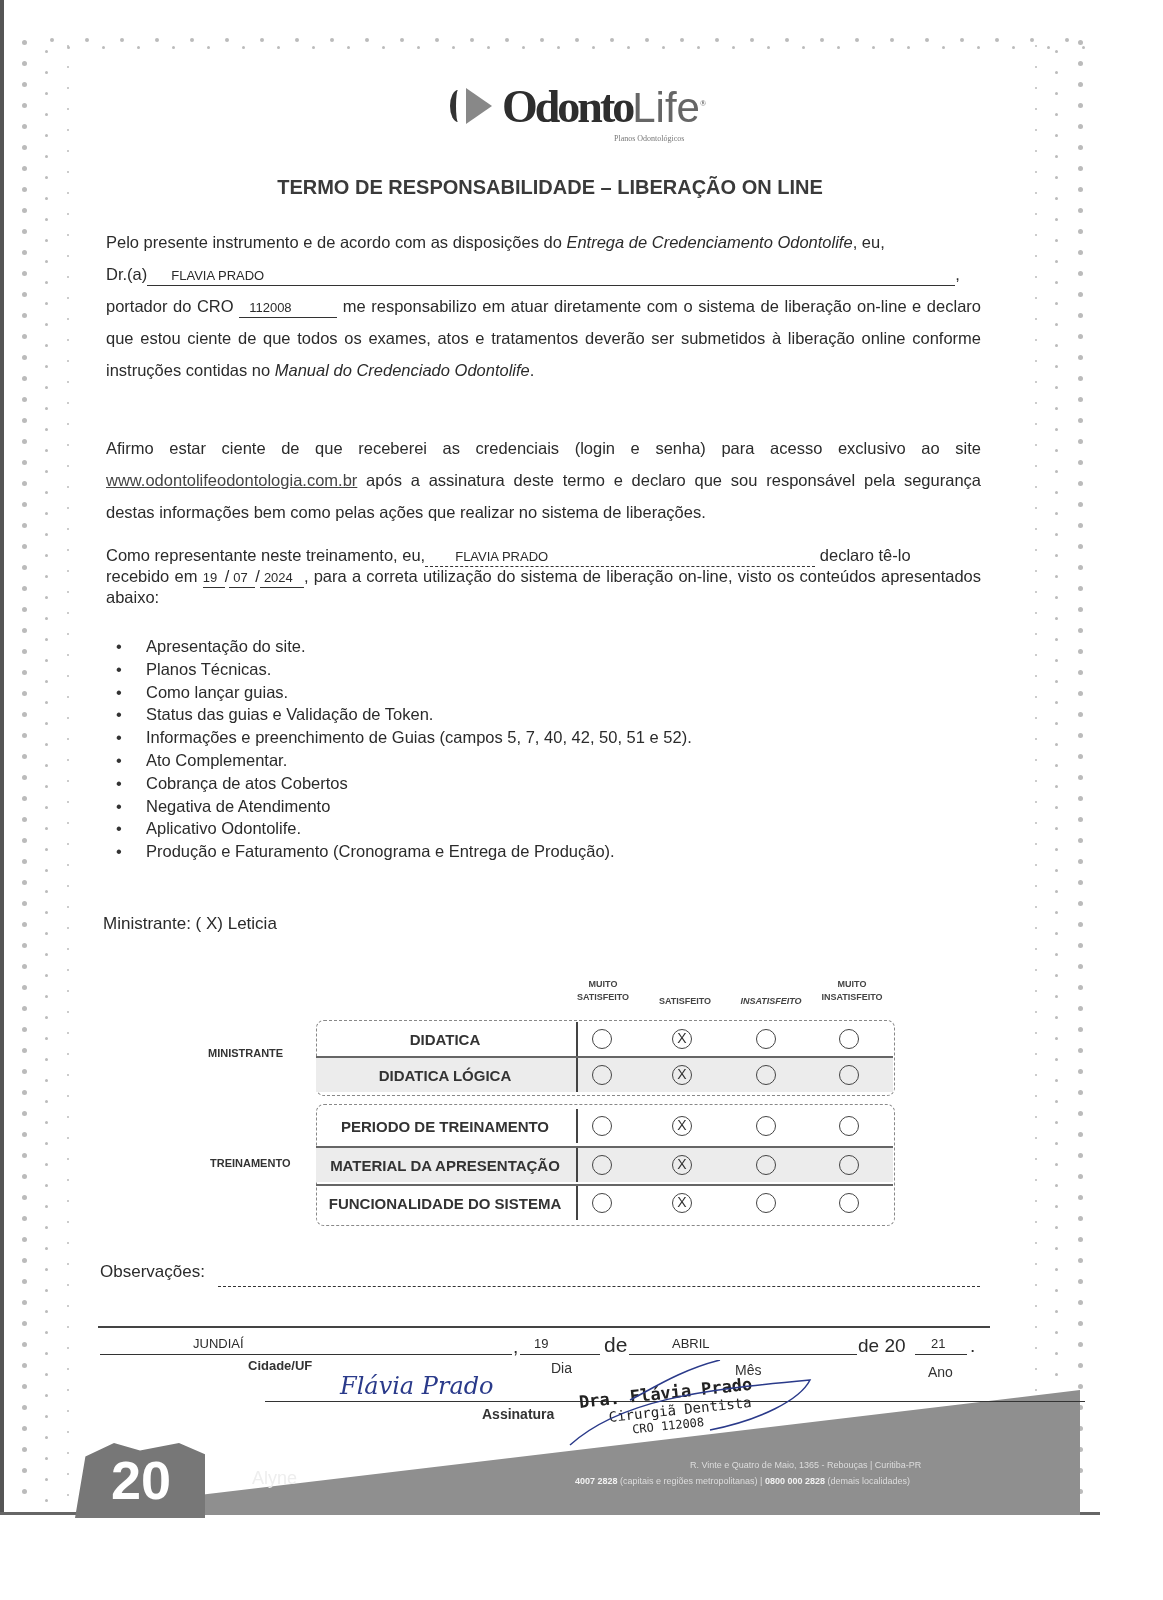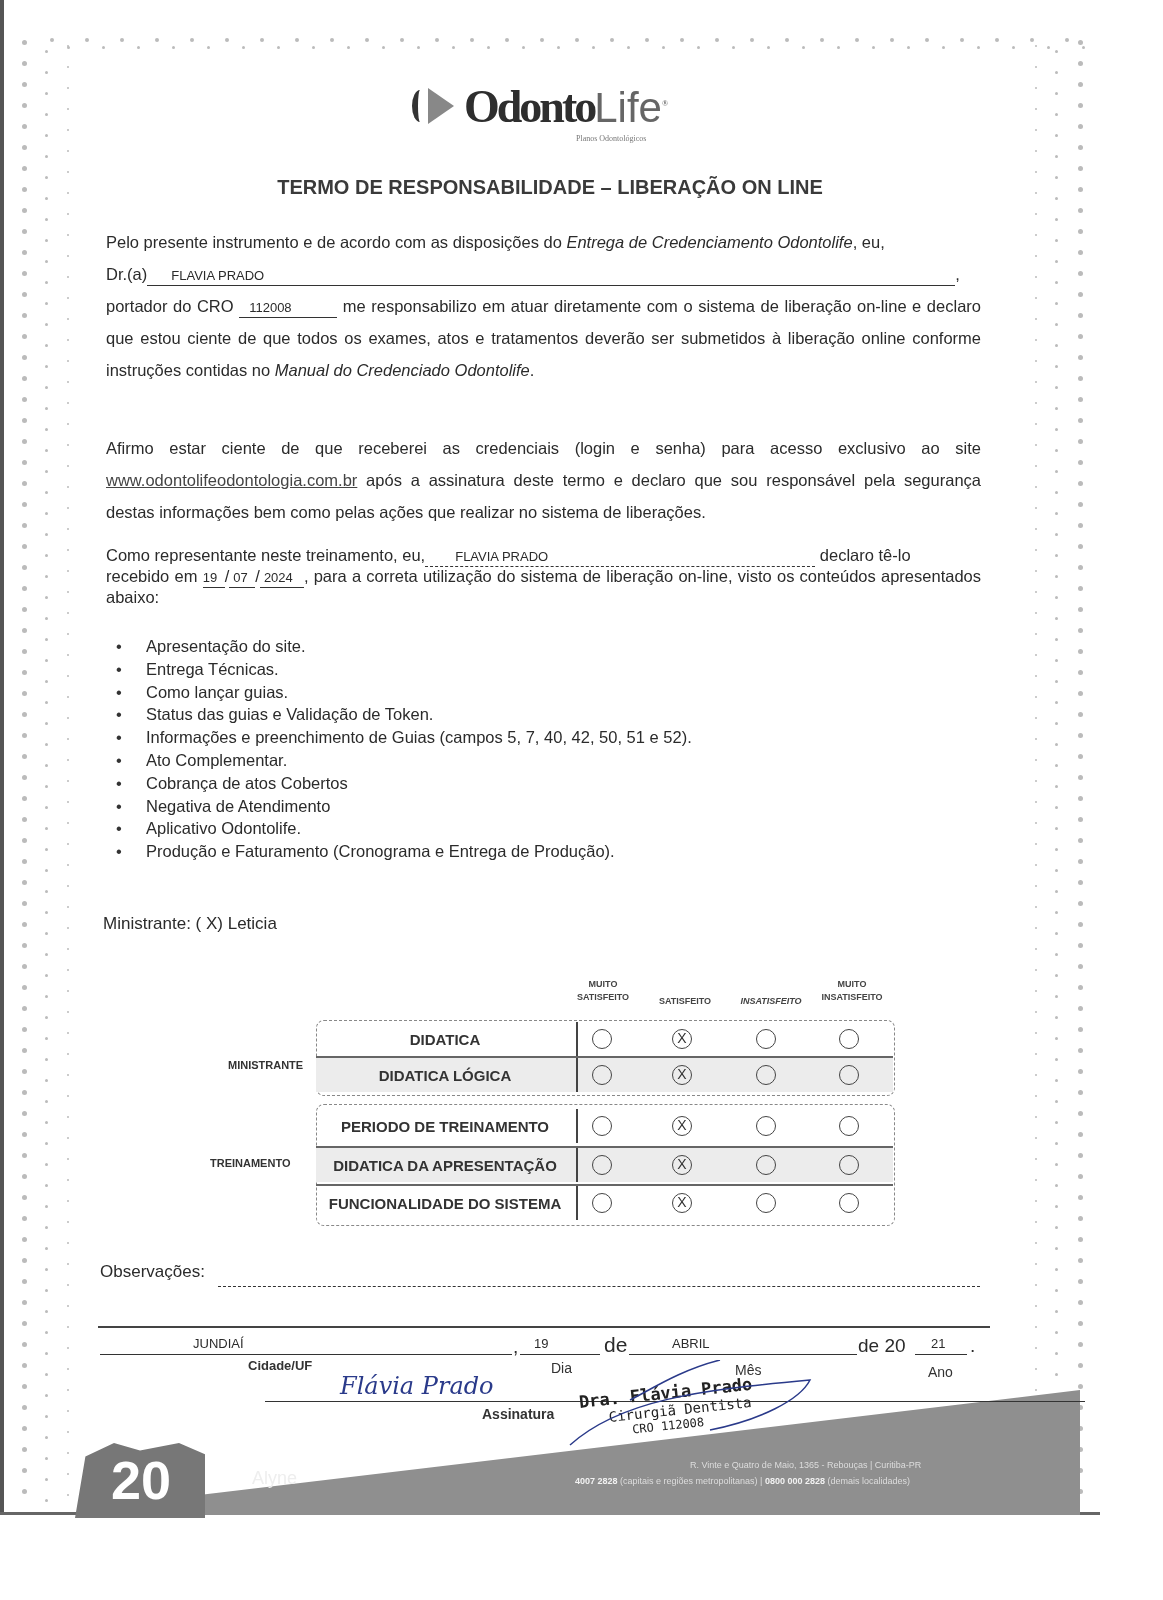--- a/index.html
+++ b/index.html
@@ -4,21 +4,21 @@
 <style>
   html, body { margin:0; padding:0; }
   body { width:1163px; height:1600px; background:#ffffff; position:relative; overflow:hidden;
          font-family:"Liberation Sans", sans-serif; color:#2b2b2b; }
   .frame-left { position:absolute; left:0; top:0; width:4px; height:1515px; background:#555; }
   .frame-bottom { position:absolute; left:0; top:1512px; width:1100px; height:3px; background:#666; }
   .dots { position:absolute; inset:0; pointer-events:none; }
   .dot { position:absolute; width:4px; height:4px; border-radius:50%; background:#bbb; }
 
   
-  .logo { position:absolute; left:408px; top:78px; width:290px; height:70px; }
+  .logo { position:absolute; left:446px; top:78px; width:290px; height:70px; }
   .logo .mark-arc { position:absolute; left:4px; top:12px; width:10px; height:32px; border-left:6px solid #333; border-radius:50% 0 0 50%; }
   .logo .mark-tri { position:absolute; left:20px; top:10px; width:0; height:0;
         border-top:18px solid transparent; border-bottom:18px solid transparent; border-left:26px solid #888; }
   .logo .brand { position:absolute; left:56px; top:2px; font-family:"Liberation Serif", serif; font-size:46px; font-weight:bold; letter-spacing:-3px; color:#2e2e2e; }
   .logo .brand-life { font-family:"Liberation Sans", sans-serif; font-weight:normal; letter-spacing:0; color:#666; font-size:42px; }
   .logo .tag { position:absolute; left:168px; top:56px; font-family:"Liberation Serif", serif; font-size:8px; color:#777; }
 
   .title { position:absolute; left:0; width:1100px; top:176px; text-align:center; font-size:20px; font-weight:bold; color:#3a3a3a; }
 
   .para { position:absolute; left:106px; width:875px; font-size:16.5px; line-height:32px; text-align:justify; color:#2b2b2b; }
@@ -576,42 +576,42 @@
   <span>Afirmo estar ciente de que receberei as credenciais (login e senha) para acesso exclusivo ao site </span><span class="link">www.odontolifeodontologia.com.br</span><span> após a assinatura deste termo e declaro que sou responsável pela segurança destas informações bem como pelas ações que realizar no sistema de liberações.</span>
 </div>
 
 <div class="para" style="top:546px;line-height:19px;">
   <span>Como representante neste treinamento, eu,</span><span class="fill" style="width:390px;padding-left:30px;box-sizing:border-box;border-bottom:1px dashed #333;">FLAVIA PRADO</span><span> declaro tê-lo</span><br>
   <span>recebido em </span><span class="fill" style="width:22px;">19</span>/<span class="fill" style="width:22px;padding-left:4px;">07</span>/<span class="fill" style="width:40px;padding-left:4px;">2024</span><span>, para a correta utilização do sistema de liberação on-line, visto os conteúdos apresentados abaixo:</span>
 </div>
 
 <ul class="topics" id="topics">
     <li>Apresentação do site.</li>
-    <li>Entrega Técnicas.</li>
+    <li>Planos Técnicas.</li>
     <li>Como lançar guias.</li>
     <li>Status das guias e Validação de Token.</li>
     <li>Informações e preenchimento de Guias (campos 5, 7, 40, 42, 50, 51 e 52).</li>
     <li>Ato Complementar.</li>
     <li>Cobrança de atos Cobertos</li>
     <li>Negativa de Atendimento</li>
     <li>Aplicativo Odontolife.</li>
     <li>Produção e Faturamento (Cronograma e Entrega de Produção).</li>
   </ul>
 
 <div class="minist">Ministrante: ( X) Leticia</div>
 
 <div id="col-heads">
     <div class="col-head" style="left: 563px;">MUITO SATISFEITO</div>
     <div class="col-head" style="left: 645px; top: 995px;">SATISFEITO</div>
     <div class="col-head" style="left: 731px; top: 995px; font-style: italic;">INSATISFEITO</div>
     <div class="col-head" style="left: 812px;">MUITO INSATISFEITO</div>
   </div>
 <div class="group-box" style="top:1020px;height:74px;"></div>
 <div class="group-box" style="top:1104px;height:120px;"></div>
-<div class="group-label" style="left:228px;top:1047px;margin-top:12px;">MINISTRANTE</div>
+<div class="group-label" style="left:208px;top:1047px;">MINISTRANTE</div>
 <div class="group-label" style="left:210px;top:1157px;">TREINAMENTO</div>
 <div id="rating-rows">
     <div class="row" style="top: 1022px;">
       <div class="crit">DIDATICA</div>
       <div class="vline"></div>
       <div class="radio" style="left: 276px;"></div>
       <div class="radio" aria-checked="true" style="left: 356px;">X</div>
       <div class="radio" style="left: 440px;"></div>
       <div class="radio" style="left: 523px;"></div>
     </div>
@@ -625,21 +625,21 @@
     </div>
     <div class="row" style="top: 1109px;">
       <div class="crit">PERIODO DE TREINAMENTO</div>
       <div class="vline"></div>
       <div class="radio" style="left: 276px;"></div>
       <div class="radio" aria-checked="true" style="left: 356px;">X</div>
       <div class="radio" style="left: 440px;"></div>
       <div class="radio" style="left: 523px;"></div>
     </div>
     <div class="row shaded bordered-top" style="top: 1146px;">
-      <div class="crit">DIDATICA DA APRESENTAÇÃO</div>
+      <div class="crit">MATERIAL DA APRESENTAÇÃO</div>
       <div class="vline"></div>
       <div class="radio" style="left: 276px;"></div>
       <div class="radio" aria-checked="true" style="left: 356px;">X</div>
       <div class="radio" style="left: 440px;"></div>
       <div class="radio" style="left: 523px;"></div>
     </div>
     <div class="row bordered-top" style="top: 1184px;">
       <div class="crit">FUNCIONALIDADE DO SISTEMA</div>
       <div class="vline"></div>
       <div class="radio" style="left: 276px;"></div>

